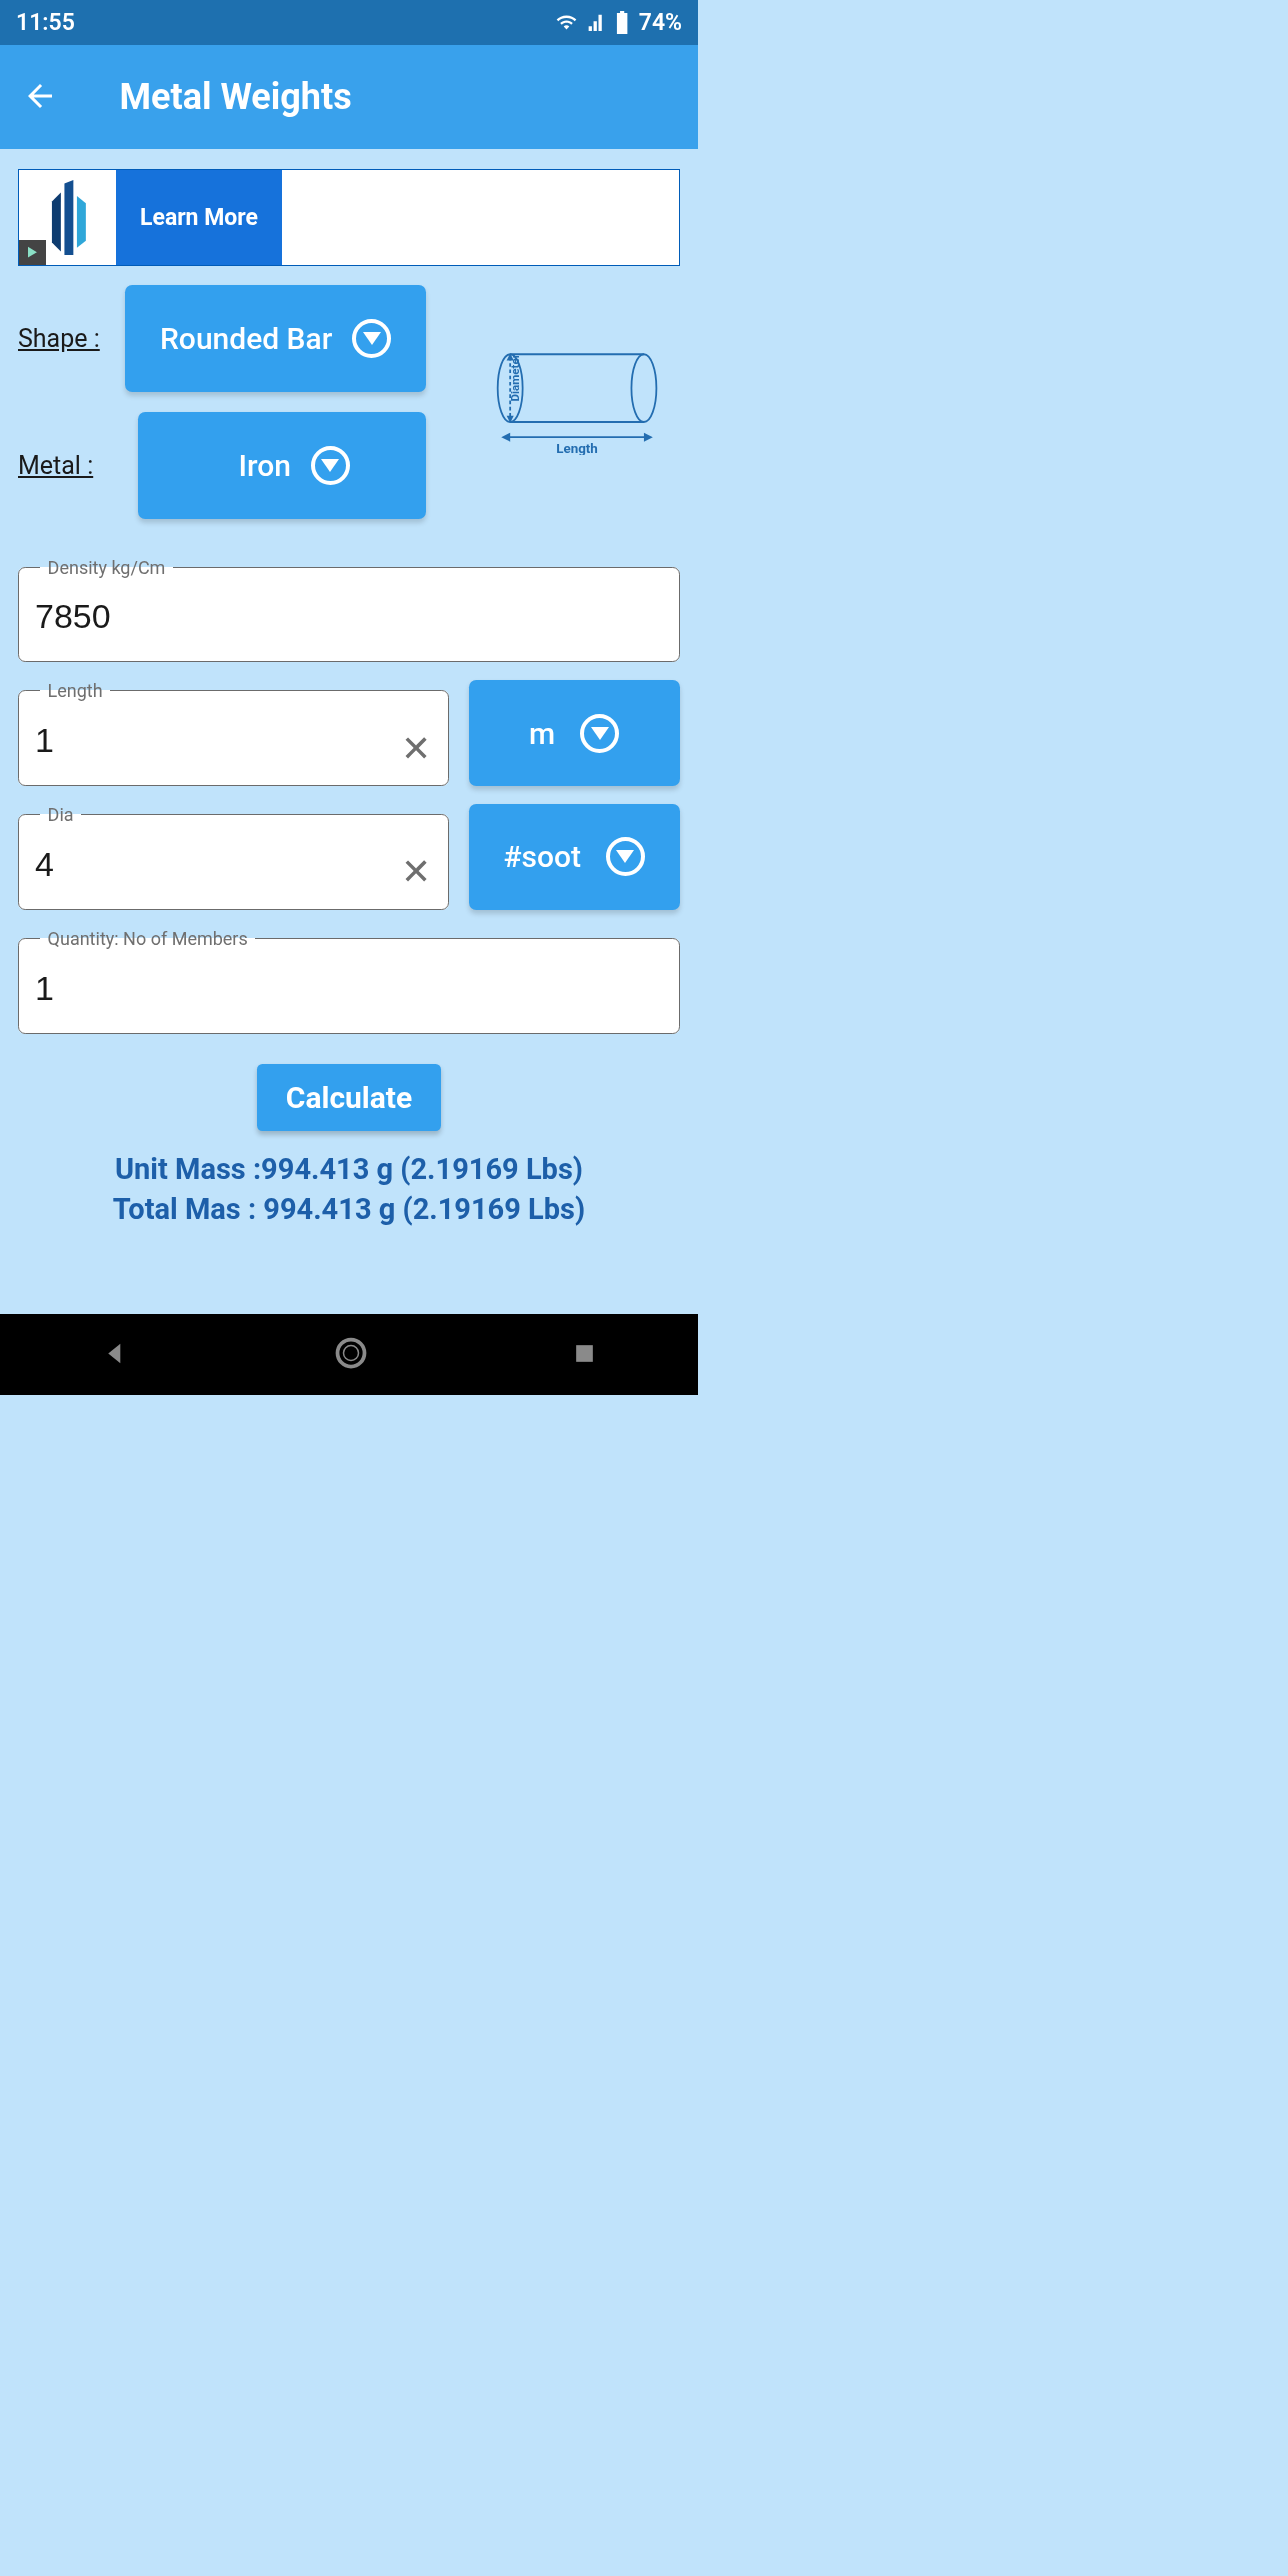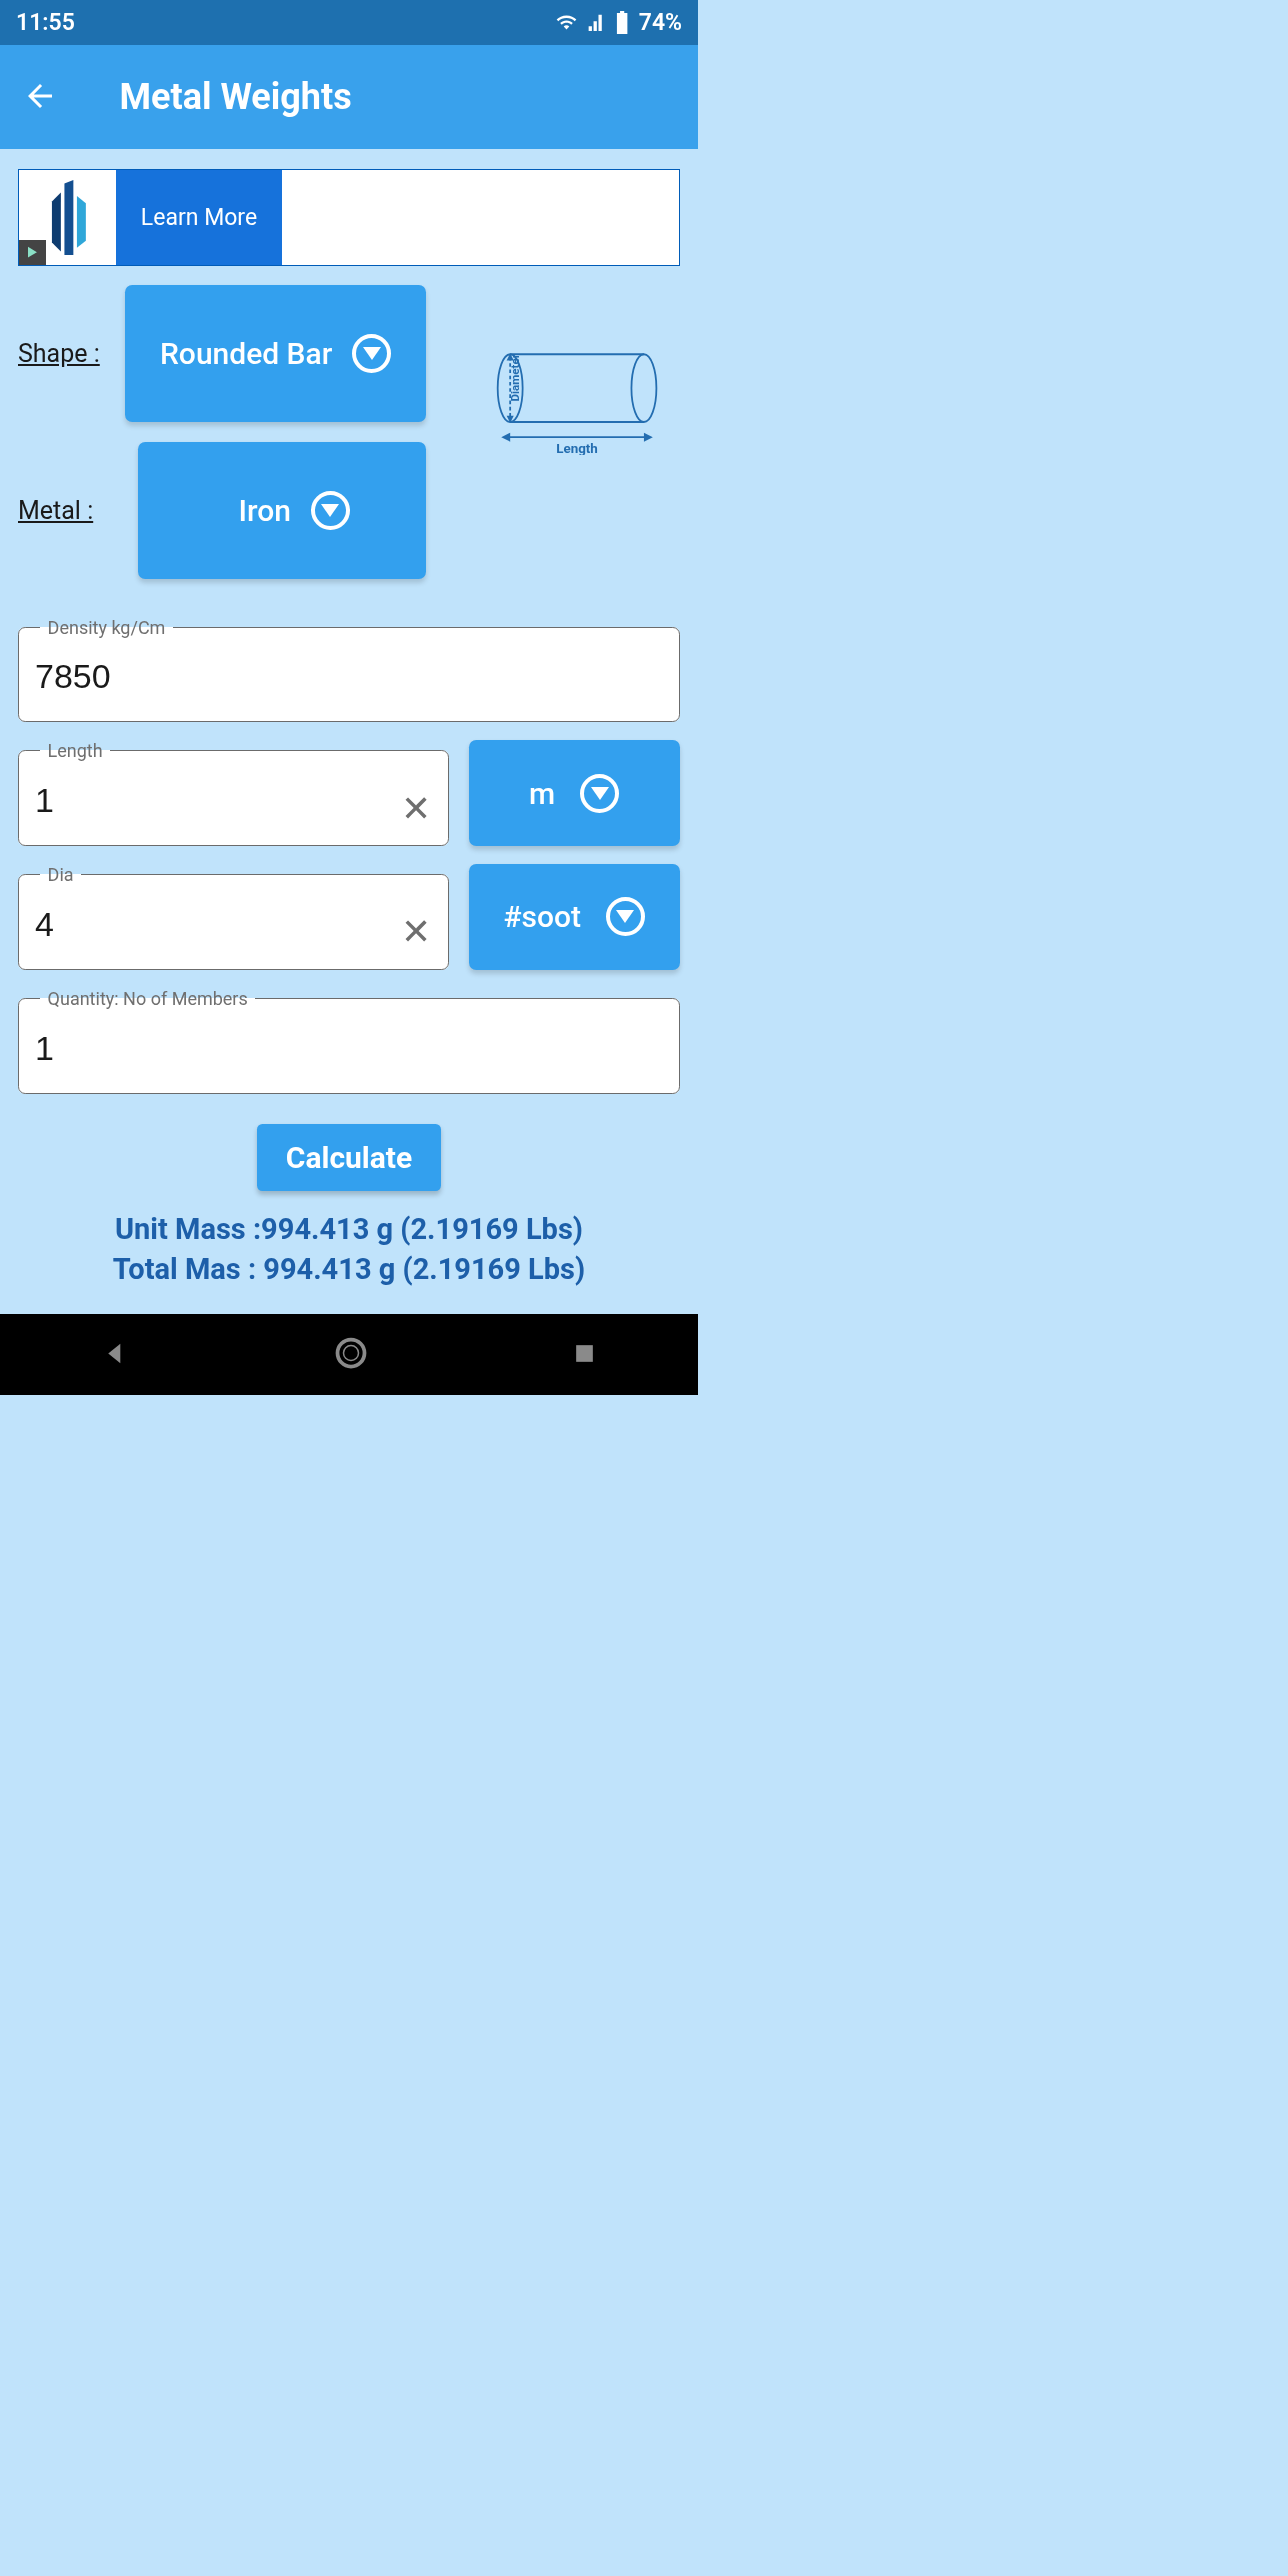--- a/index.html
+++ b/index.html
@@ -27,35 +27,35 @@
   .content { flex: 1; padding: 19.7px 18px 0 18px; display: flex; flex-direction: column; }
 
   
   .ad {
     height: 97px; background: #fff; border: 1.8px solid #005CB8;
     display: flex; align-items: stretch; position: relative;
   }
   .ad-logo { width: 97px; display: flex; align-items: center; justify-content: center; }
   .ad-text { flex: 1; display: flex; align-items: center; font-size: 19.7px; color: #333; padding-right: 7.2px; line-height: 1.25; }
   .ad-cta {
-    width: 166px; background: #1672DB; color: #fff; font-size: 23px; font-weight: 400;
+    width: 166px; background: #1672DB; color: #fff; font-size: 23px; font-weight: 700;
     display: flex; align-items: center; justify-content: center;
   }
   .ad-badge {
     position: absolute; left: 0; bottom: 0; width: 27px; height: 25px;
     background: #444; display: flex; align-items: center; justify-content: center;
   }
 
   
   .top-area { position: relative; margin-top: 19.7px; }
   .picker-row { display: flex; align-items: center; margin-bottom: 19.7px; }
   .picker-label { width: 107px; font-size: 25px; color: #1A1A1A; text-decoration: underline; }
   .dropdown {
     background: #33A0EE; color: #fff; border-radius: 7.2px;
-    height: 137px; display: flex; align-items: center; justify-content: center;
+    height: 107px; display: flex; align-items: center; justify-content: center;
     gap: 19.7px; font-size: 30px; font-weight: 500;
     box-shadow: 0 3.6px 5.4px rgba(0,0,0,0.15);
     padding: 0 23px;
   }
   .dropdown.shape { width: 301px; }
   .dropdown.metal { width: 288px; margin-left: 12.5px; padding-left: 48px; }
   .chev-circle {
     width: 39px; height: 39px; border: 4.5px solid #fff; border-radius: 50%;
     display: flex; align-items: center; justify-content: center;
   }

